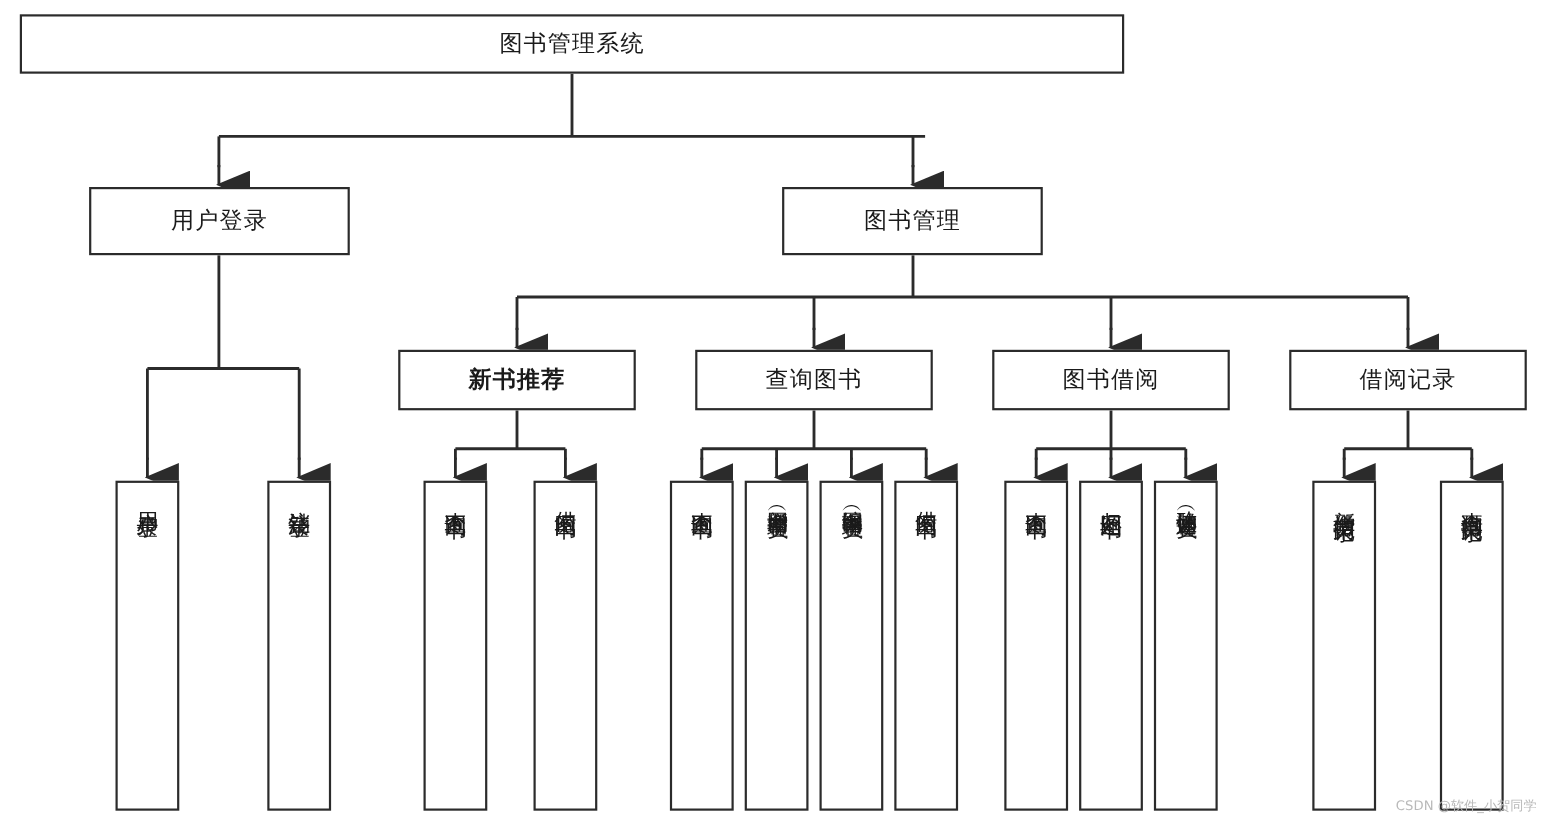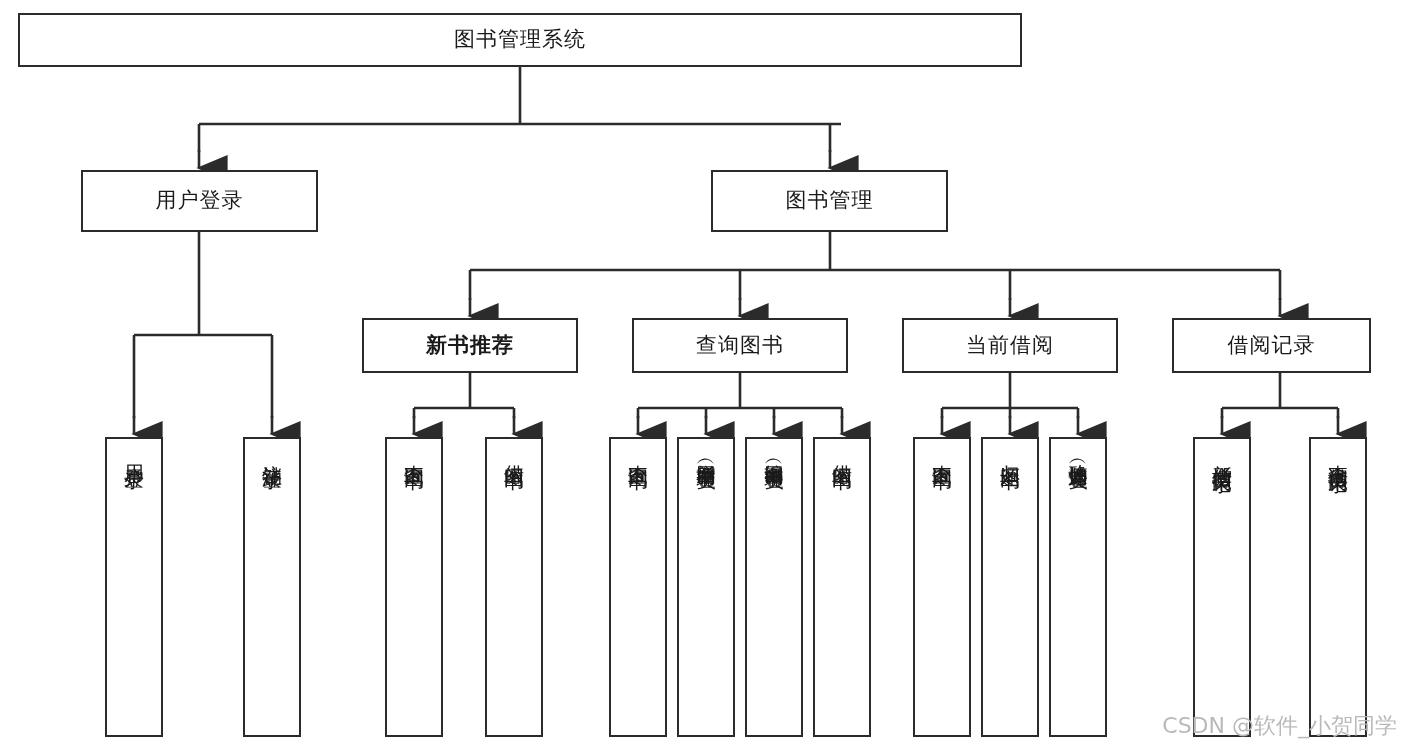--- a/index.html
+++ b/index.html
@@ -61,21 +61,21 @@
     font-size: 20px;
   }
   .leaf-narrow .vtext {
     font-size: 19px;
     letter-spacing: 1px;
   }
   #watermark {
     position: absolute;
     right: 8px;
     bottom: 6px;
-    font-size: 22px;
+    font-size: 12px;
     color: #b9b9b9;
     font-family: "DejaVu Sans", "Liberation Sans", sans-serif;
     white-space: nowrap;
     user-select: none;
   }
 </style>
 </head>
 <body>
 
 <div id="canvas">
@@ -161,23 +161,23 @@
     <span>图书管理</span>
   </div>
 
   <div class="node horiz" style="left:362px; top:318px; width:216px; height:55px;font-weight:bold;">
     <span>新书推荐</span>
   </div>
   <div class="node horiz" style="left:632px; top:318px; width:216px; height:55px;">
     <span>查询图书</span>
   </div>
   <div class="node horiz" style="left:902px; top:318px; width:216px; height:55px;">
-    <span>当前借阅</span>
-  </div>
-  <div class="node horiz" style="left:1172px; top:318px; width:199px; height:55px;text-align:center;">
+    <span>图书借阅</span>
+  </div>
+  <div class="node horiz" style="left:1172px; top:318px; width:216px; height:55px;text-align:center;">
     <span>借阅记录</span>
   </div>
 
   <div class="node leaf leaf-tall" style="left:105px; top:437px; width:58px; height:300px;">
     <span class="vtext">用户登录</span>
   </div>
   <div class="node leaf leaf-tall" style="left:243px; top:437px; width:58px; height:300px;">
     <span class="vtext">注销登录</span>
   </div>
 

